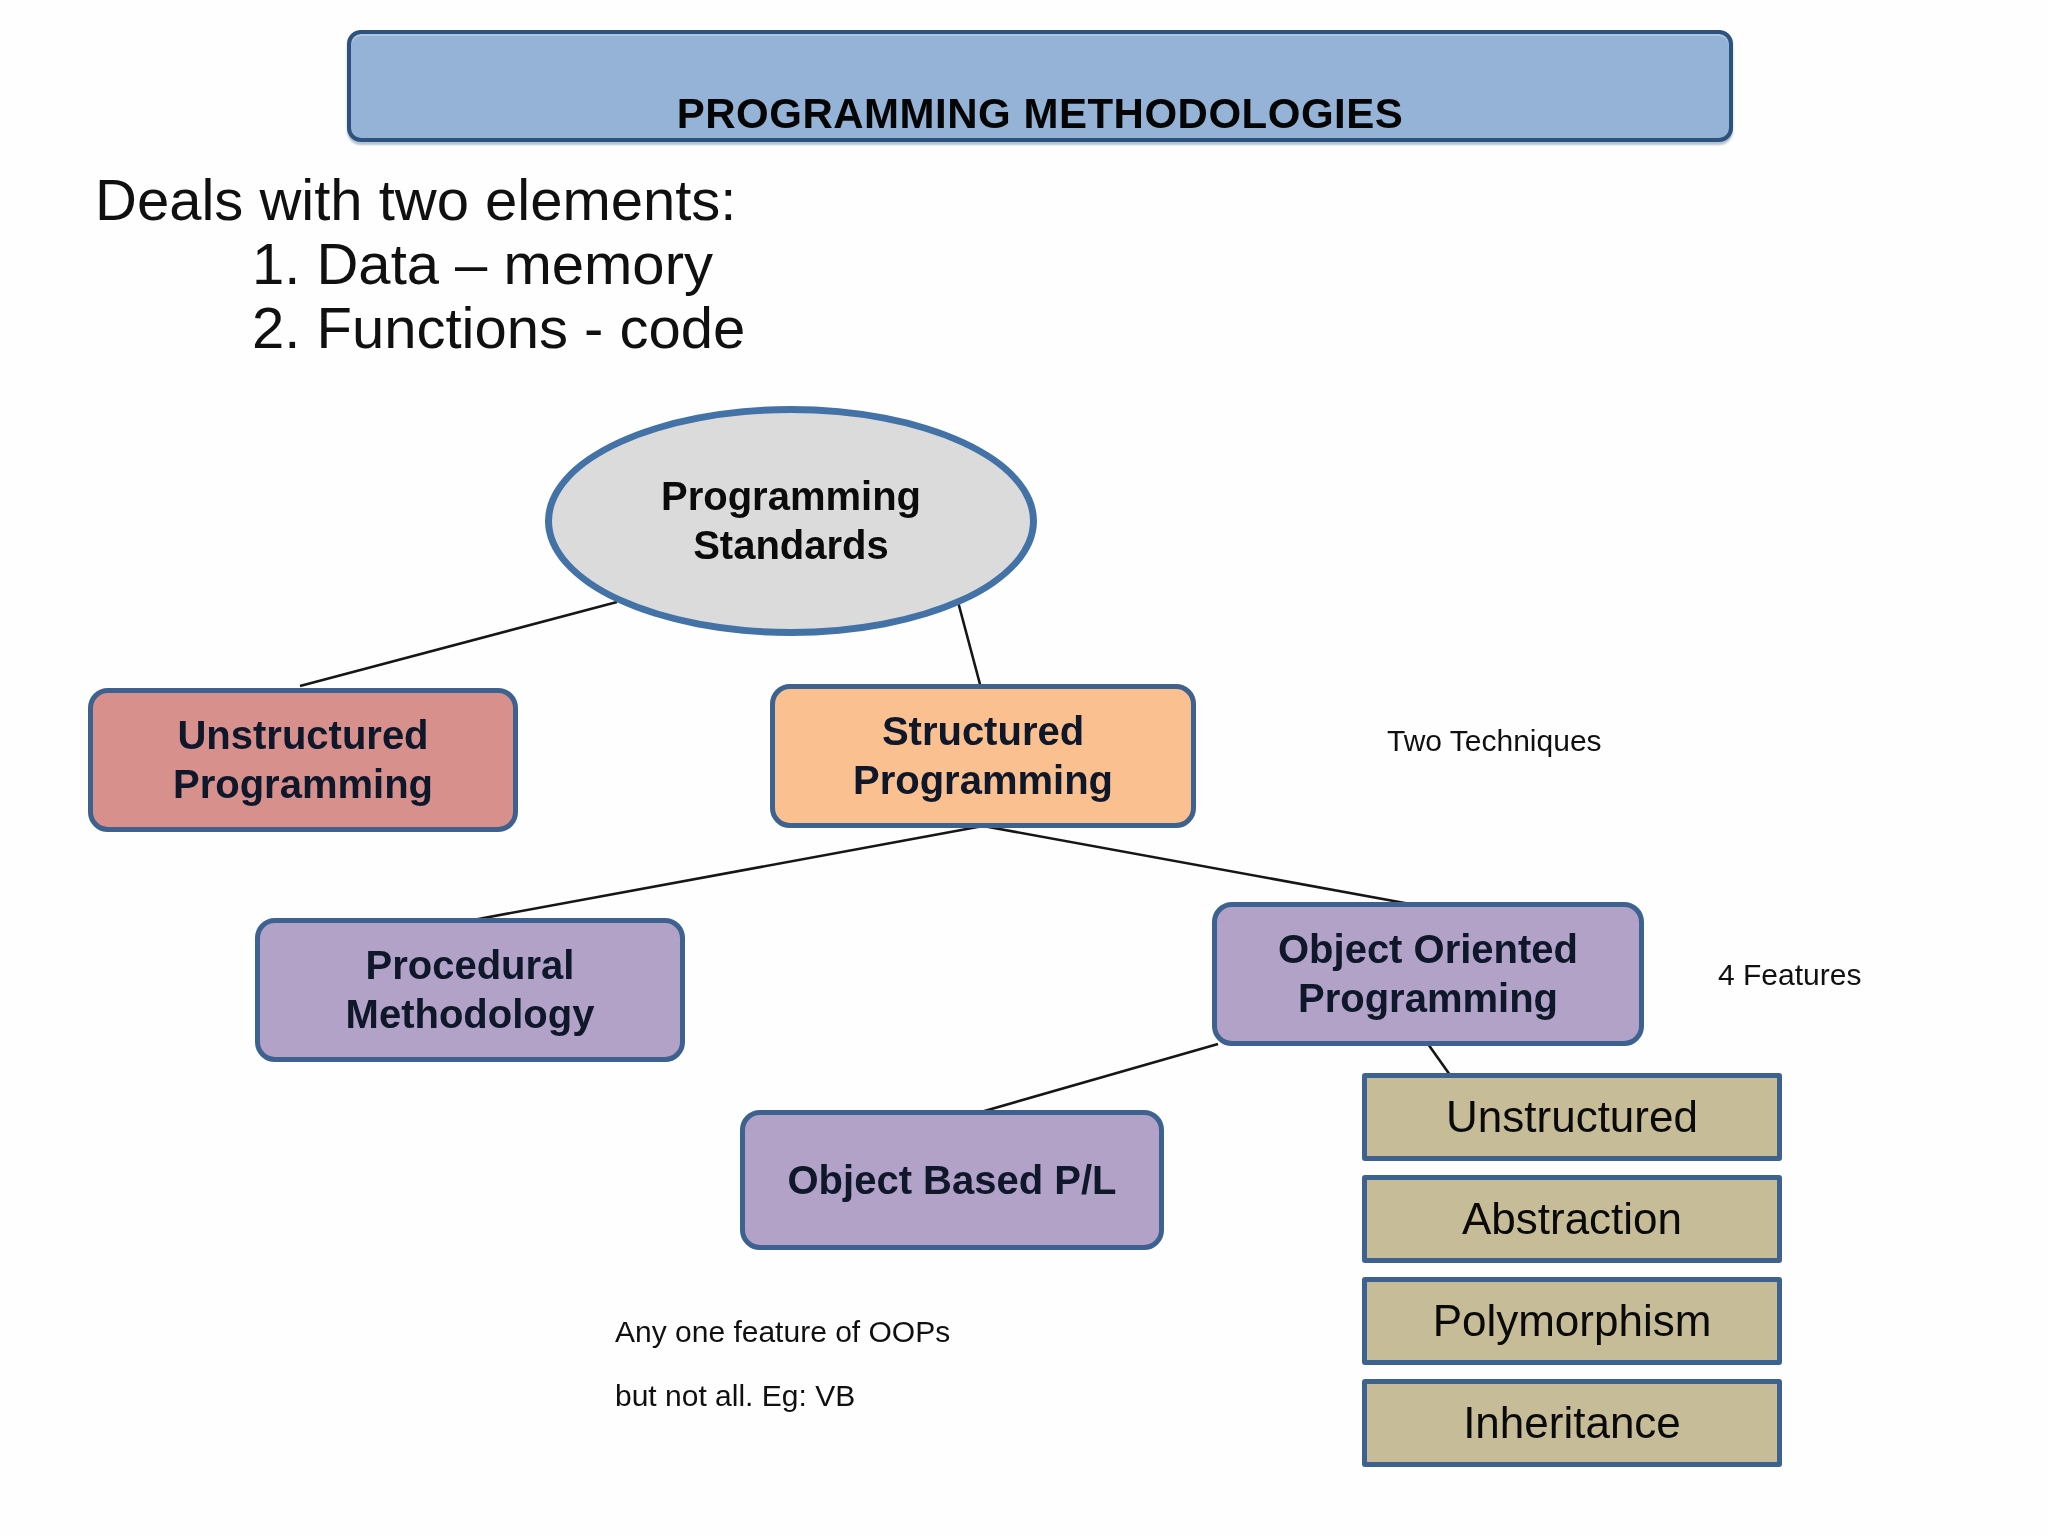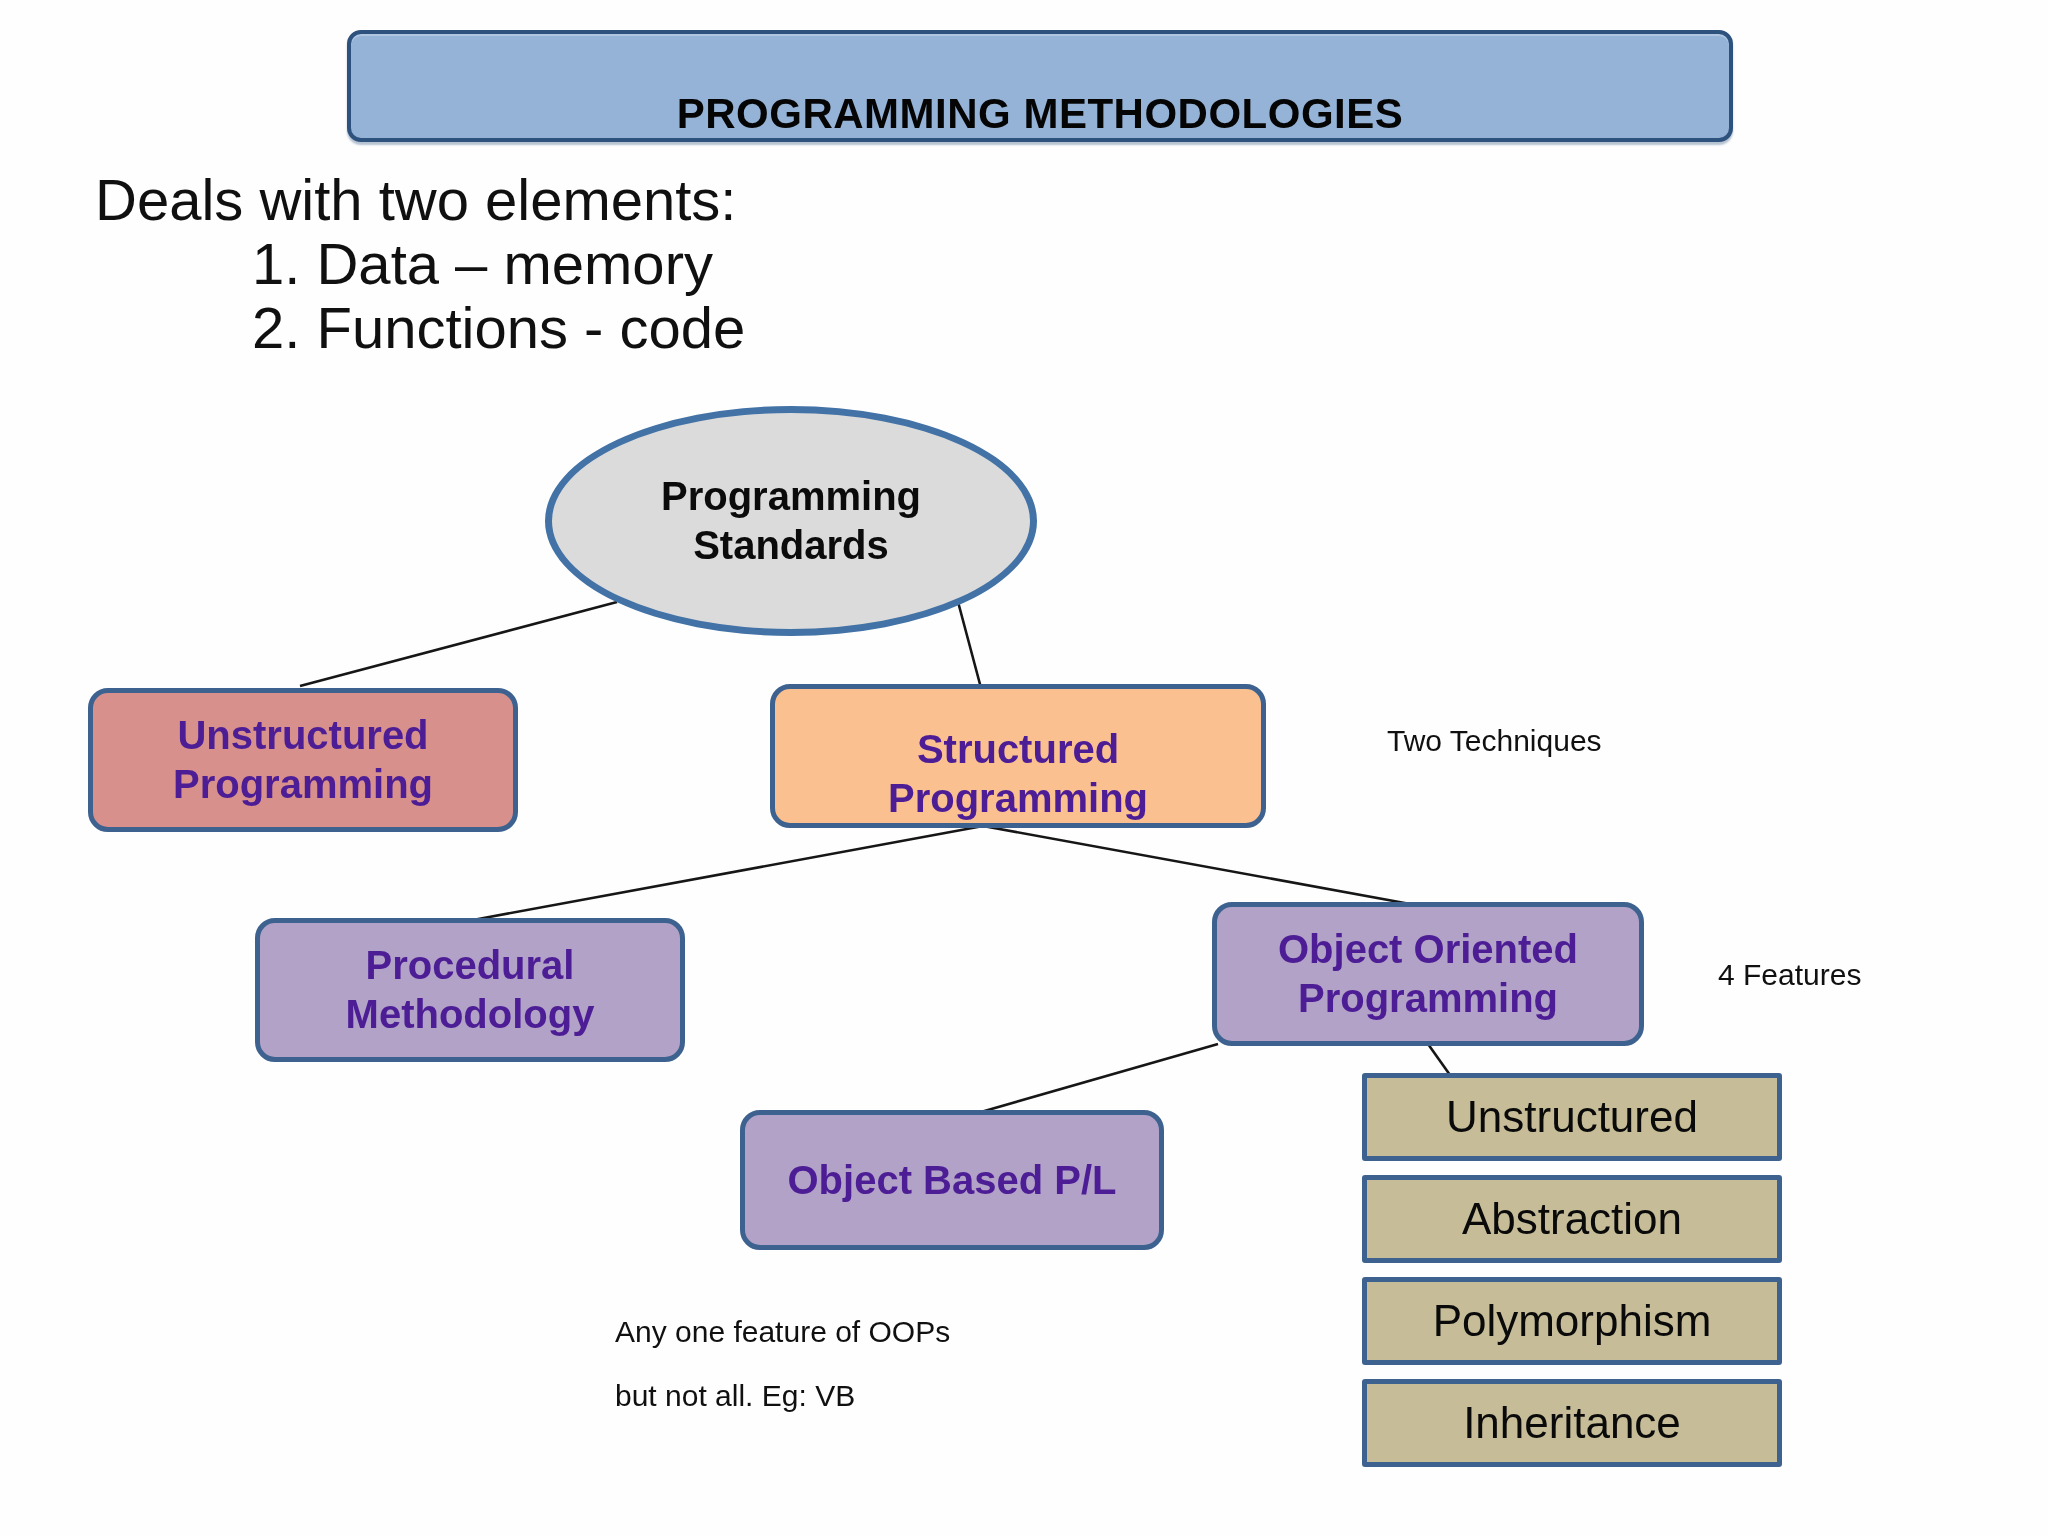--- a/index.html
+++ b/index.html
@@ -18,32 +18,32 @@
     display:flex;align-items:flex-end;justify-content:center;
     font-size:42px;font-weight:bold;letter-spacing:.5px;color:#050505;
   }
 
   .intro{position:absolute;left:95px;top:168px;font-size:58px;line-height:64px;color:#101010;}
   .intro-item{margin-left:157px;}
 
   .node{
     position:absolute;display:flex;align-items:center;justify-content:center;
     text-align:center;font-weight:bold;font-size:40px;line-height:1.22;
-    border:5px solid #3d6290;border-radius:20px;color:#4c1d95;
+    border:5px solid #3d6290;border-radius:20px;color:#0f172a;
     padding:0 28px;box-sizing:border-box;
   }
   .ellipse{
     position:absolute;left:545px;top:406px;width:492px;height:230px;
     background:#dbdbdb;border:7px solid #4272a6;border-radius:50%;
     display:flex;align-items:center;justify-content:center;text-align:center;
     font-weight:bold;font-size:40px;line-height:1.22;
     padding:0 58px;box-sizing:border-box;
   }
   .n-unstructured{left:88px;top:688px;width:430px;height:144px;background:#d7908c;}
-  .n-structured{left:770px;top:684px;width:496px;height:144px;background:#fac090;align-items:flex-end;}
+  .n-structured{left:770px;top:684px;width:426px;height:144px;background:#fac090;}
   .n-procedural{left:255px;top:918px;width:430px;height:144px;background:#b2a2c7;}
   .n-oop{left:1212px;top:902px;width:432px;height:144px;background:#b2a2c7;}
   .n-objectbased{left:740px;top:1110px;width:424px;height:140px;background:#b2a2c7;}
 
   .feature{
     position:absolute;left:1362px;width:420px;height:88px;
     background:#c6bd98;border:5px solid #3d6290;border-radius:3px;
     display:flex;align-items:center;justify-content:center;
     font-size:44px;color:#0a0a0a;box-sizing:border-box;
   }

